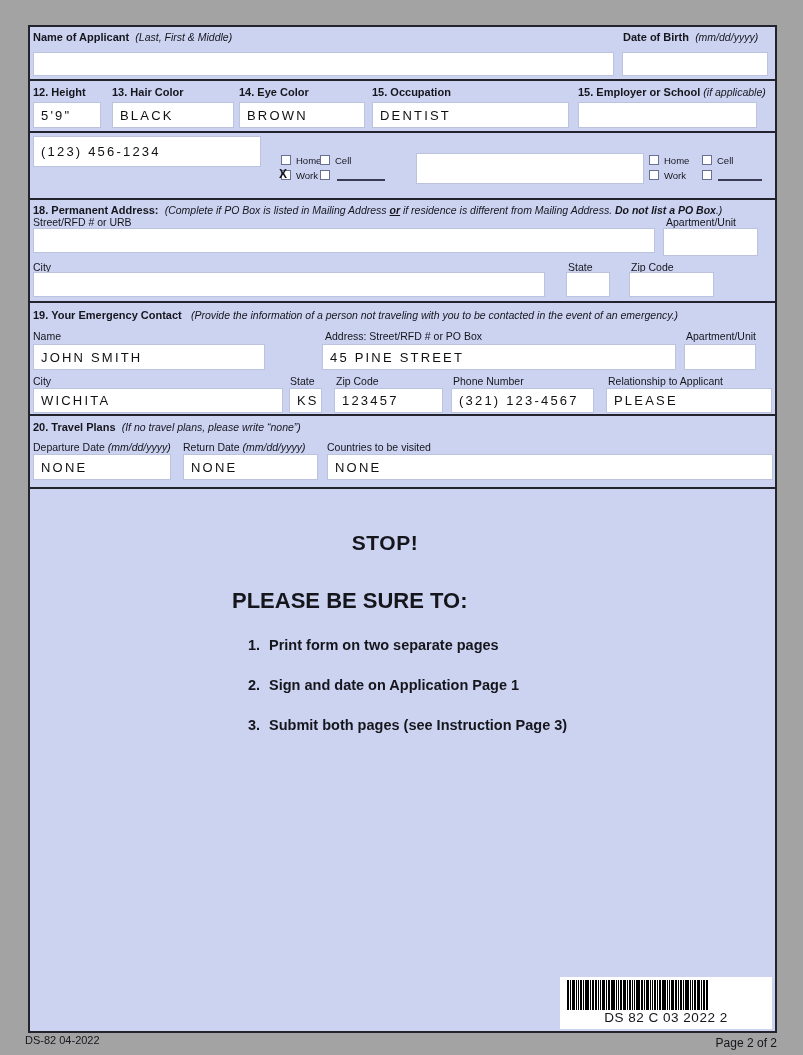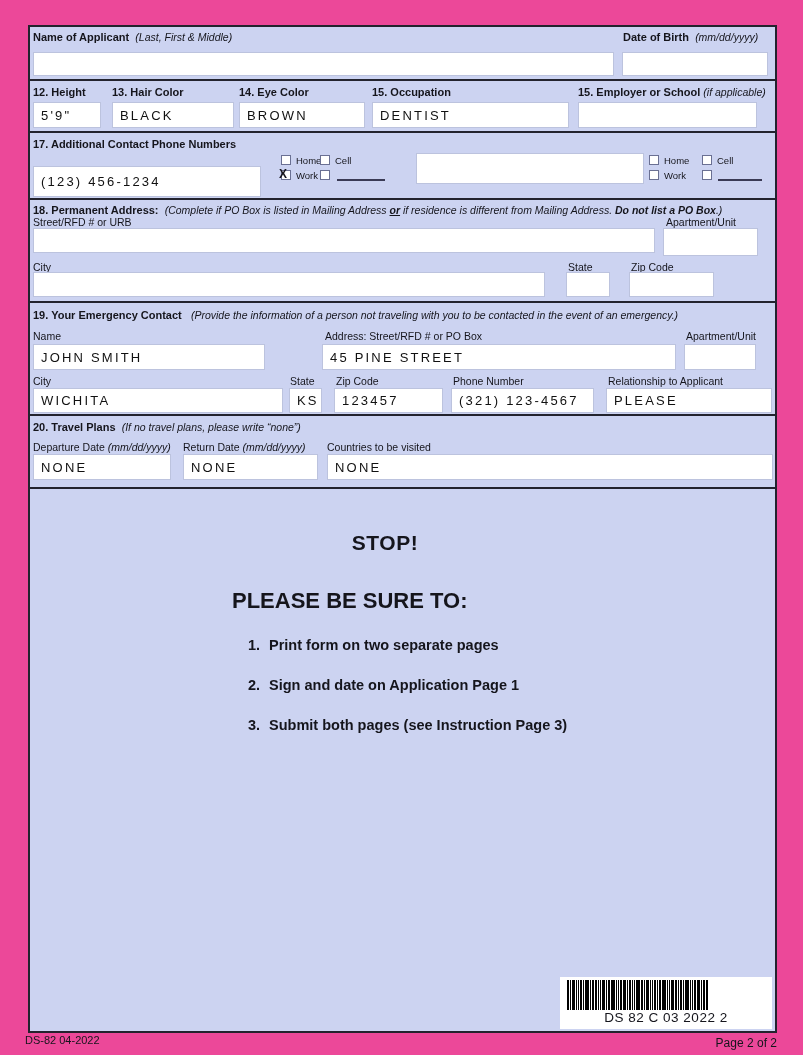--- a/index.html
+++ b/index.html
@@ -1,16 +1,16 @@
 <!DOCTYPE html>
 <html><head>
 <meta charset="utf-8">
 <style>
   html,body{margin:0;padding:0;background:#fff;}
-  .page{position:relative;width:803px;height:1055px;background:#ec4899;
+  .page{position:relative;width:803px;height:1055px;background:#a3a3a3;
         font-family:"Liberation Sans",sans-serif;color:#15151c;overflow:hidden;}
   .form-box{position:absolute;left:28px;top:25px;width:745px;height:1004px;
         background:#ccd3f1;border:2px solid #23232e;}
   .divider{position:absolute;left:28px;width:749px;height:2px;background:#23232e;z-index:3;}
   .lbl{position:absolute;font-size:10.5px;white-space:nowrap;z-index:2;}
   .lbl i{font-style:italic;}
   .hdr{position:absolute;font-size:11px;font-weight:bold;white-space:nowrap;z-index:2;}
   .hdr i{font-weight:normal;font-style:italic;font-size:10.5px;}
   .fld{position:absolute;background:#ffffff;border:1px solid #bcc3de;box-sizing:border-box;
        display:flex;align-items:center;padding-left:7px;font-size:13px;letter-spacing:2.2px;
@@ -65,21 +65,21 @@
     <b>15. Employer or School</b>
     <i>(if applicable)</i>
   </div>
   <div class="fld" style="left:33px;top:102px;width:68px;height:26px">5'9"</div>
   <div class="fld" style="left:112px;top:102px;width:122px;height:26px">BLACK</div>
   <div class="fld" style="left:239px;top:102px;width:126px;height:26px">BROWN</div>
   <div class="fld" style="left:372px;top:102px;width:197px;height:26px">DENTIST</div>
   <div class="fld" style="left:578px;top:102px;width:179px;height:26px"></div>
 
   <div class="hdr" style="left:33px;top:138px">17. Additional Contact Phone Numbers</div>
-  <div class="fld" style="left:33px;top:166px;width:228px;height:31px">(123) 456-1234</div>
+  <div class="fld" style="left:33px;top:136px;width:228px;height:31px">(123) 456-1234</div>
 
   <div class="cb" style="left:281px;top:155px"></div>
   <div class="cb-lbl" style="left:296px;top:155px">Home</div>
   <div class="cb" style="left:320px;top:155px"></div>
   <div class="cb-lbl" style="left:335px;top:155px">Cell</div>
   <div class="cb" style="left:281px;top:170px"></div>
   <div class="xmark" style="left:279px;top:169px">X</div>
   <div class="cb-lbl" style="left:296px;top:170px">Work</div>
   <div class="cb" style="left:320px;top:170px"></div>
   <div class="wline" style="left:337px;top:167px;width:48px;height:12px"></div>

